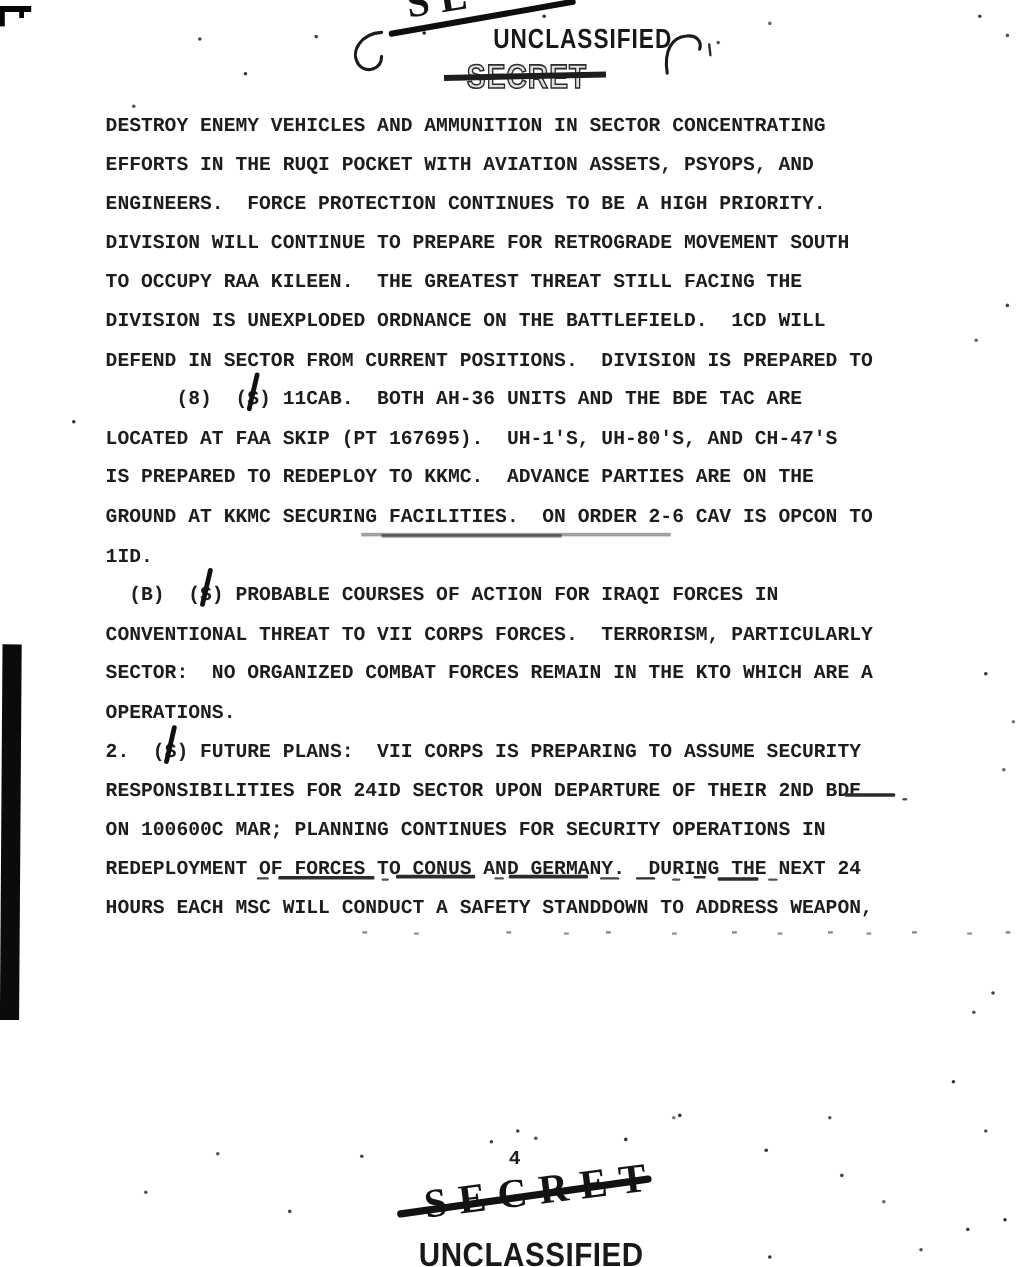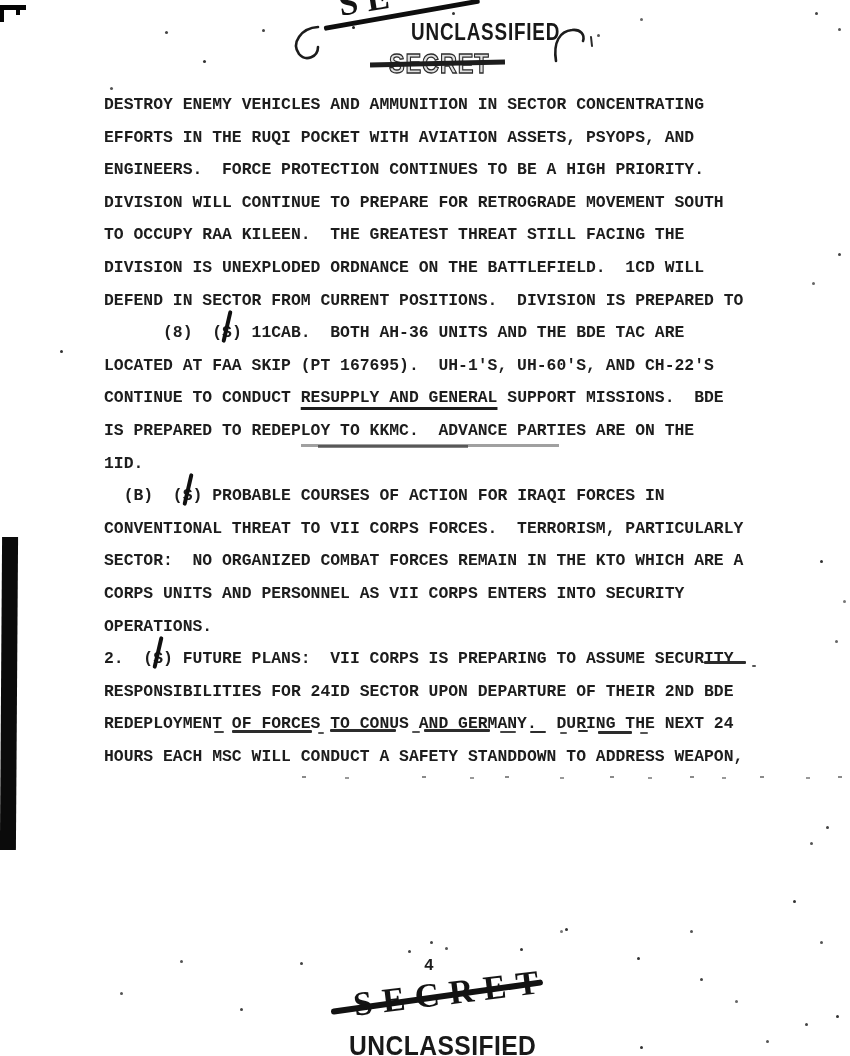--- a/index.html
+++ b/index.html
@@ -1,20 +1,20 @@
 <!DOCTYPE html>
 <html><head>
 <meta charset="utf-8">
 <style>
   html,body{margin:0;padding:0;background:#e8e8e8;}
   .page{position:relative;width:850px;height:1056px;background:#ffffff;overflow:hidden;
         font-family:"Liberation Mono",monospace;color:#1b1b1b;}
 
   
-  .body-text{position:absolute;left:104px;top:89px;
+  .body-text{position:absolute;left:88px;top:89px;
              font:700 16.4px/32.6px "Liberation Mono",monospace;color:#1d1d1d;}
   .line{white-space:pre;height:32.6px;}
   .slashed{position:relative;display:inline-block;}
   .slashed::after{content:"";position:absolute;left:3px;top:-7px;width:4px;height:33px;
                   background:#101010;transform:rotate(13deg);border-radius:2px;}
   .seg-underline{text-decoration:underline;text-decoration-thickness:2.5px;text-underline-offset:5px;}
   .seg-struck{text-decoration:line-through;text-decoration-thickness:2.6px;}
 
   
   .top-stamp{position:absolute;left:336px;top:-14px;font:700 34px "Liberation Serif",serif;
@@ -99,31 +99,31 @@
 
   <div class="body-text">
     <div class="line"><span>DESTROY ENEMY VEHICLES AND AMMUNITION IN SECTOR CONCENTRATING</span></div>
     <div class="line"><span>EFFORTS IN THE RUQI POCKET WITH AVIATION ASSETS, PSYOPS, AND</span></div>
     <div class="line"><span>ENGINEERS.  FORCE PROTECTION CONTINUES TO BE A HIGH PRIORITY.</span></div>
     <div class="line"><span>DIVISION WILL CONTINUE TO PREPARE FOR RETROGRADE MOVEMENT SOUTH</span></div>
     <div class="line"><span>TO OCCUPY RAA KILEEN.  THE GREATEST THREAT STILL FACING THE</span></div>
     <div class="line"><span>DIVISION IS UNEXPLODED ORDNANCE ON THE BATTLEFIELD.  1CD WILL</span></div>
     <div class="line"><span>DEFEND IN SECTOR FROM CURRENT POSITIONS.  DIVISION IS PREPARED TO</span></div>
     <div class="line"><span>      (8)  (</span><span class="slashed"><span>S</span></span><span>) 11CAB.  BOTH AH-36 UNITS AND THE BDE TAC ARE</span></div>
-    <div class="line"><span>LOCATED AT FAA SKIP (PT 167695).  UH-1'S, UH-60'S, AND CH-22'S</span></div>
-    <div class="line"><span>CONTINUE TO CONDUCT </span><span class="seg-underline">RESUPPLY AND GENERAL</span><span> SUPPORT MISSIONS.  BDE</span></div>
+    <div class="line"><span>LOCATED AT FAA SKIP (PT 167695).  UH-1'S, UH-80'S, AND CH-47'S</span></div>
     <div class="line"><span>IS PREPARED TO REDEPLOY TO KKMC.  ADVANCE PARTIES ARE ON THE</span></div>
+    <div class="line"><span>GROUND AT KKMC SECURING FACILITIES.  ON ORDER 2-6 CAV IS OPCON TO</span></div>
     <div class="line"><span>1ID.</span></div>
     <div class="line"><span>  (B)  (</span><span class="slashed"><span>S</span></span><span>) PROBABLE COURSES OF ACTION FOR IRAQI FORCES IN</span></div>
     <div class="line"><span>CONVENTIONAL THREAT TO VII CORPS FORCES.  TERRORISM, PARTICULARLY</span></div>
     <div class="line"><span>SECTOR:  NO ORGANIZED COMBAT FORCES REMAIN IN THE KTO WHICH ARE A</span></div>
-    <div class="line"><span>CORPS UNITS AND PERSONNEL AS VII CORPS ENTERS INTO SECURITY</span></div>
     <div class="line"><span>OPERATIONS.</span></div>
     <div class="line"><span>2.  (</span><span class="slashed"><span>S</span></span><span>) FUTURE PLANS:  VII CORPS IS PREPARING TO ASSUME SECURITY</span></div>
     <div class="line"><span>RESPONSIBILITIES FOR 24ID SECTOR UPON DEPARTURE OF THEIR 2ND BDE</span></div>
+    <div class="line"><span>ON 100600C MAR; PLANNING CONTINUES FOR SECURITY OPERATIONS IN</span></div>
     <div class="line"><span>REDEPLOYMENT OF FORCES TO CONUS AND GERMANY.  DURING THE NEXT 24</span></div>
     <div class="line"><span>HOURS EACH MSC WILL CONDUCT A SAFETY STANDDOWN TO ADDRESS WEAPON,</span></div>
   </div>
 
   <div class="redaction-bar"></div>
 
   <div class="underline-smudge"></div>
   <div class="underline-smudge2"></div>
   <div class="art d1"></div>
   <div class="art d2"></div>

